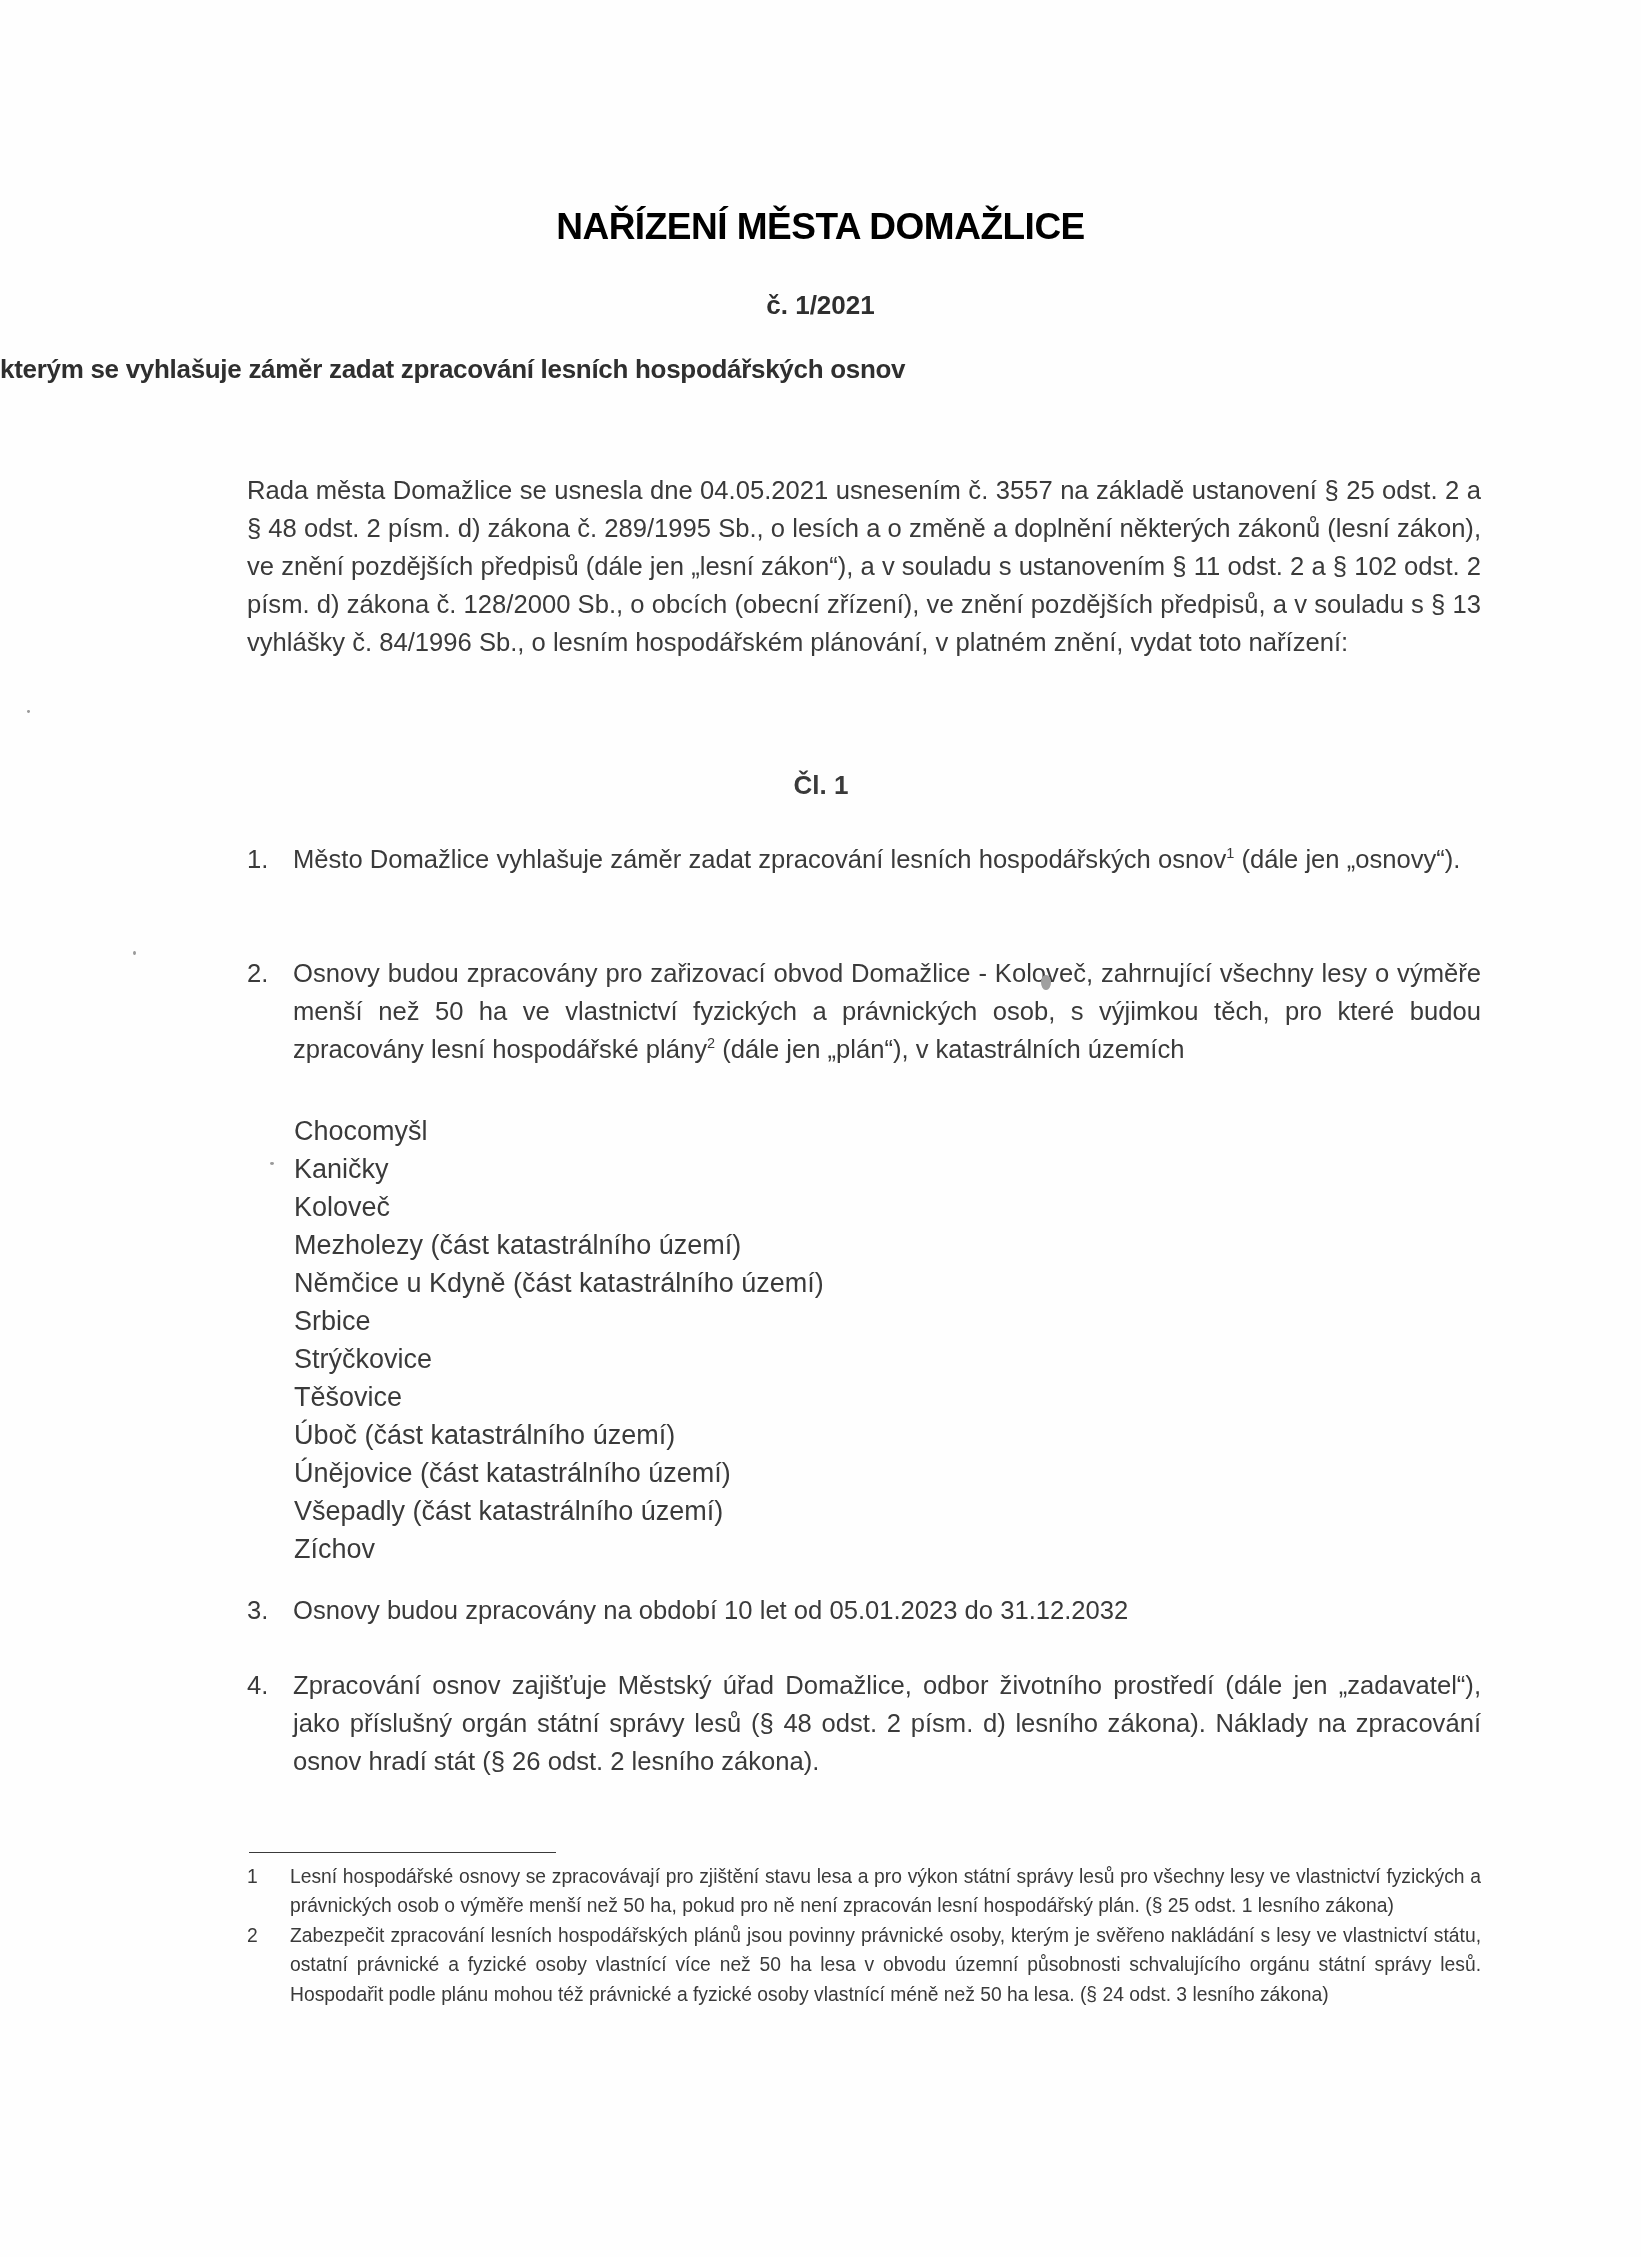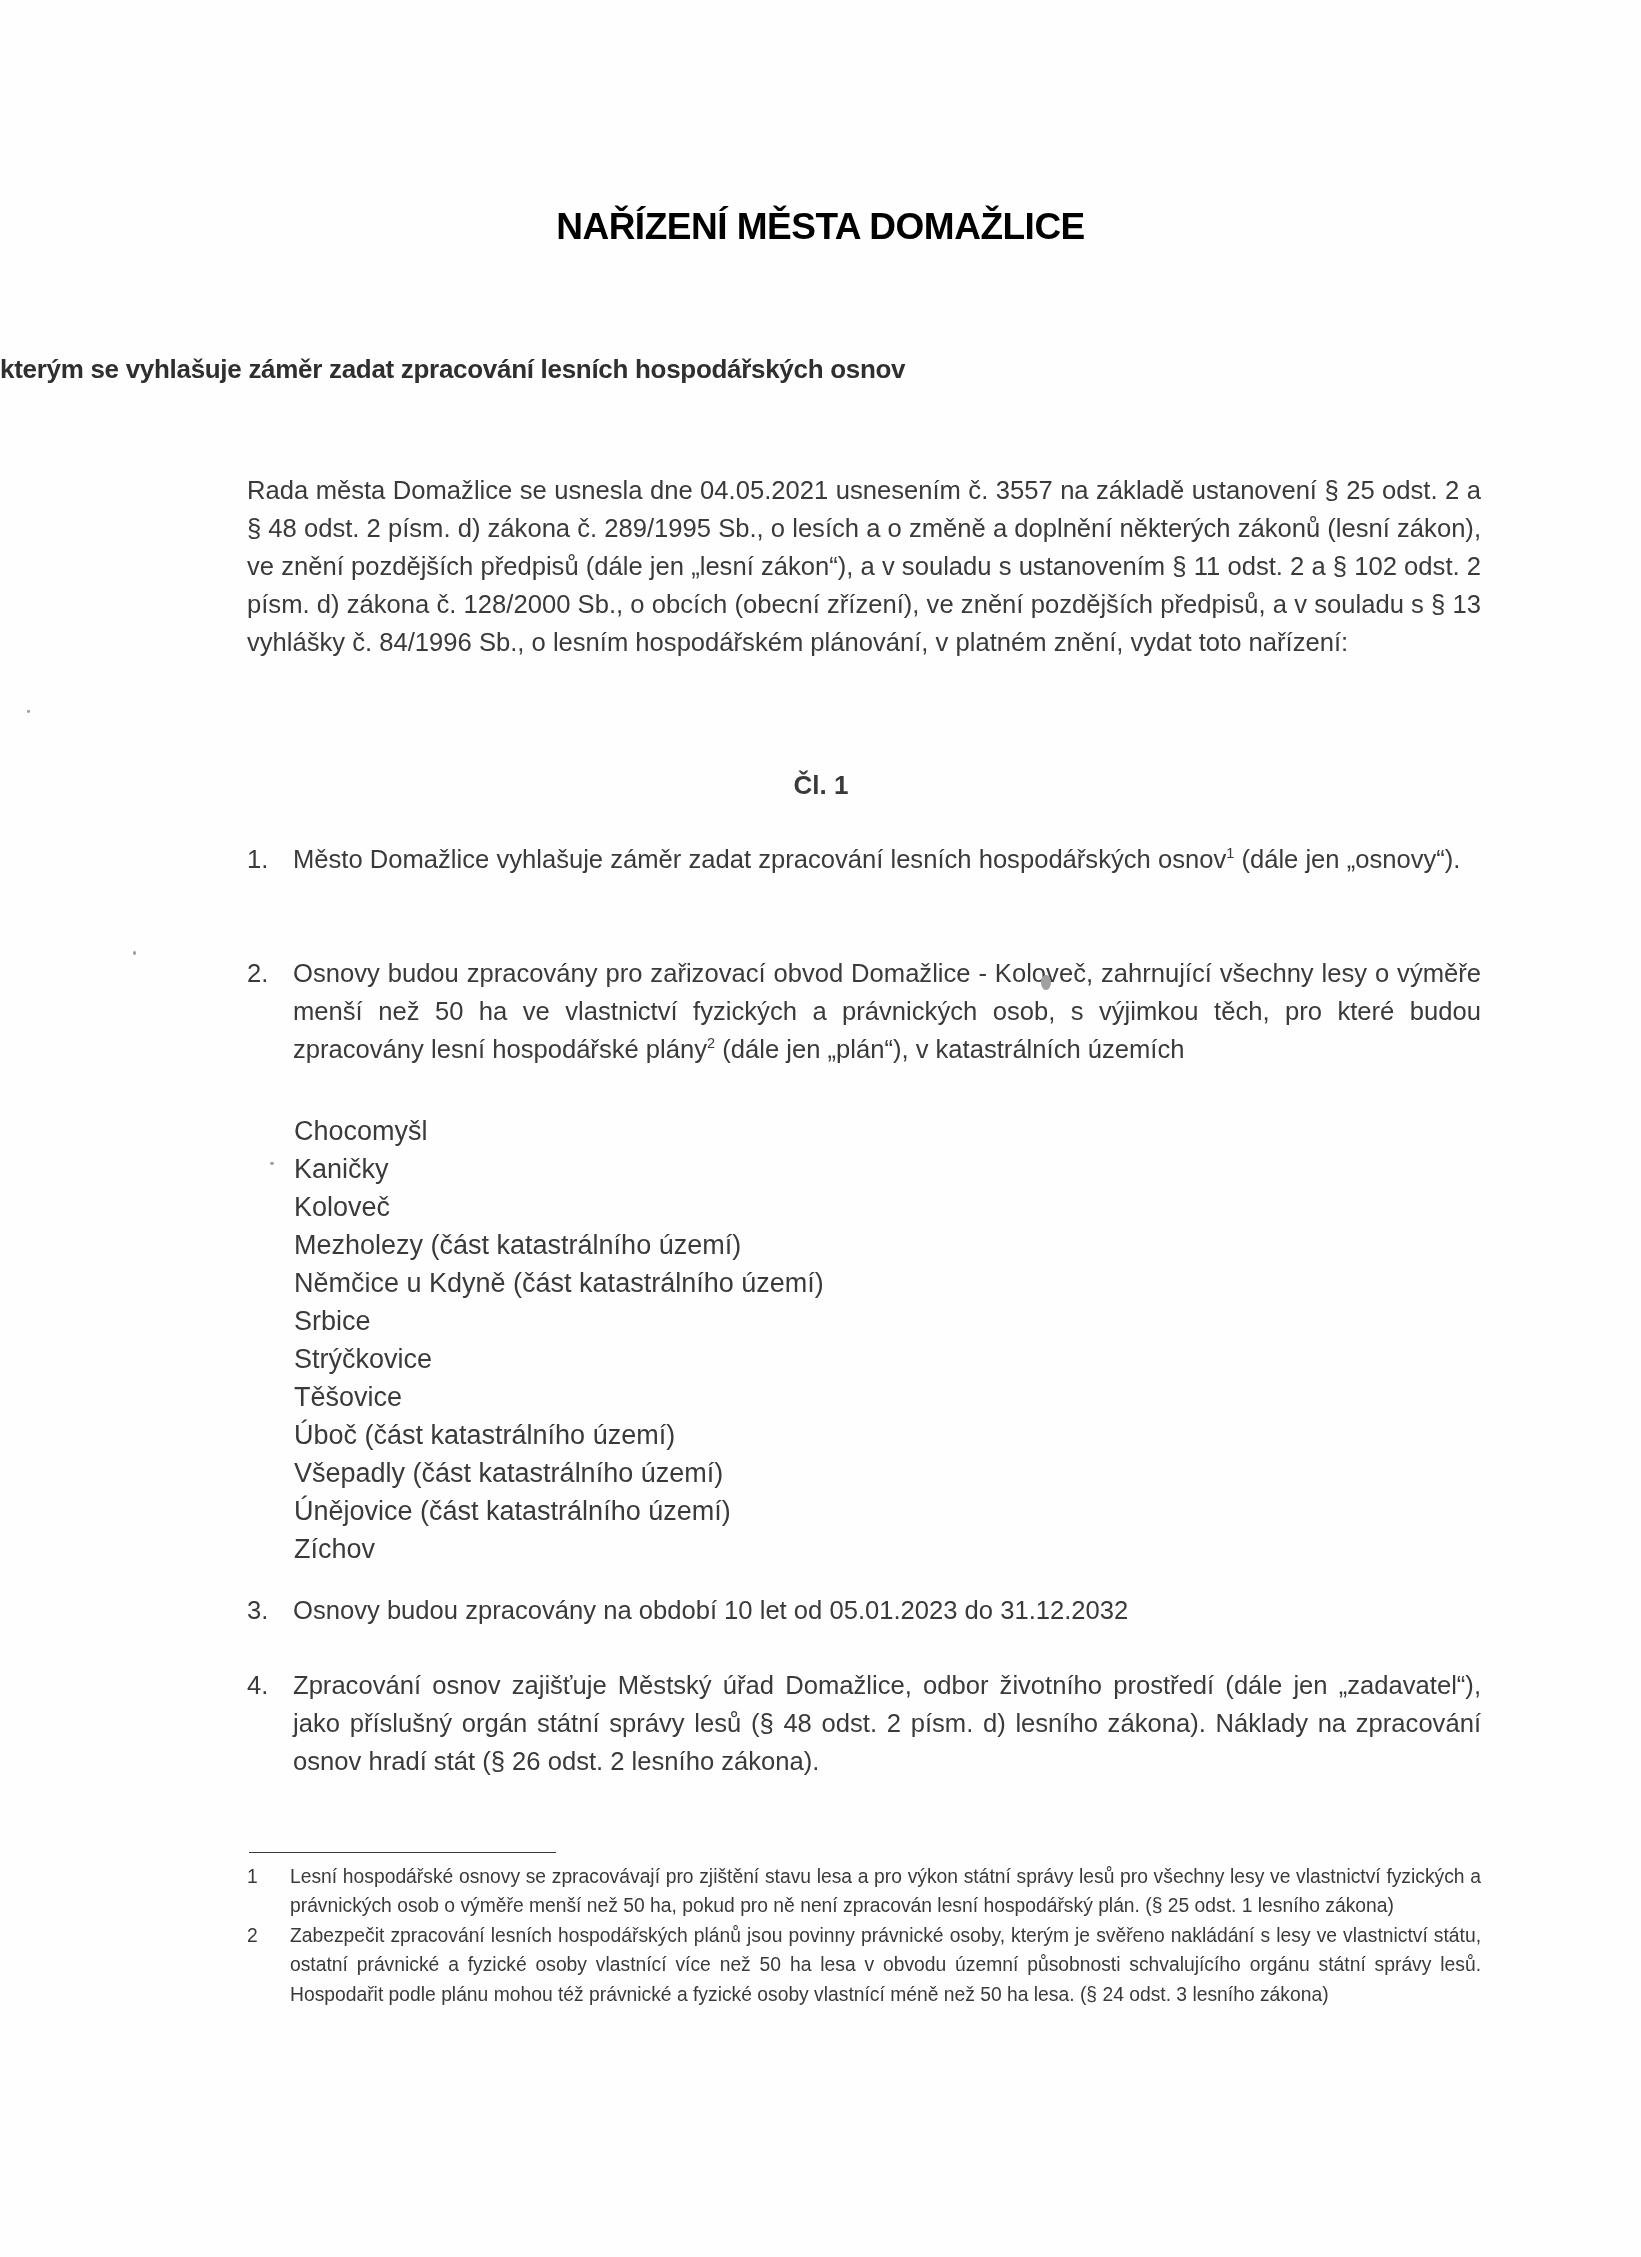--- a/index.html
+++ b/index.html
@@ -139,20 +139,21 @@
       border-radius: 50%;
       background: #9a9a9a;
     }
   </style>
 </head>
 <body>
 
 <div class="page">
 
   <div class="title">NAŘÍZENÍ MĚSTA DOMAŽLICE</div>
+  <div class="number">č. 1/2021</div>
   <div class="subtitle">kterým se vyhlašuje záměr zadat zpracování lesních hospodářských osnov</div>
 
   <div class="preamble">Rada města Domažlice se usnesla dne 04.05.2021 usnesením č. 3557 na základě ustanovení § 25 odst. 2 a § 48 odst. 2 písm. d) zákona č. 289/1995 Sb., o lesích a o změně a doplnění některých zákonů (lesní zákon), ve znění pozdějších předpisů (dále jen „lesní zákon“), a v souladu s ustanovením § 11 odst. 2 a § 102 odst. 2 písm. d) zákona č. 128/2000 Sb., o obcích (obecní zřízení), ve znění pozdějších předpisů, a v souladu s § 13 vyhlášky č. 84/1996 Sb., o lesním hospodářském plánování, v platném znění, vydat toto nařízení:</div>
 
   <div class="article-heading">Čl. 1</div>
 
   <div class="item" id="item1">
     <span class="num">1.</span>
     <div class="body"><span>Město Domažlice vyhlašuje záměr zadat zpracování lesních hospodářských osnov</span><sup>1</sup><span> (dále jen „osnovy“).</span></div>
   </div>
@@ -165,22 +166,22 @@
   <ul class="territories">
     <li>Chocomyšl</li>
     <li>Kaničky</li>
     <li>Koloveč</li>
     <li>Mezholezy (část katastrálního území)</li>
     <li>Němčice u Kdyně (část katastrálního území)</li>
     <li>Srbice</li>
     <li>Strýčkovice</li>
     <li>Těšovice</li>
     <li>Úboč (část katastrálního území)</li>
+    <li>Únějovice (část katastrálního území)</li>
     <li>Všepadly (část katastrálního území)</li>
-    <li>Únějovice (část katastrálního území)</li>
     <li>Zíchov</li>
   </ul>
 
   <div class="item" id="item3">
     <span class="num">3.</span>
     <div class="body">Osnovy budou zpracovány na období 10 let od 05.01.2023 do 31.12.2032</div>
   </div>
 
   <div class="item" id="item4">
     <span class="num">4.</span>

